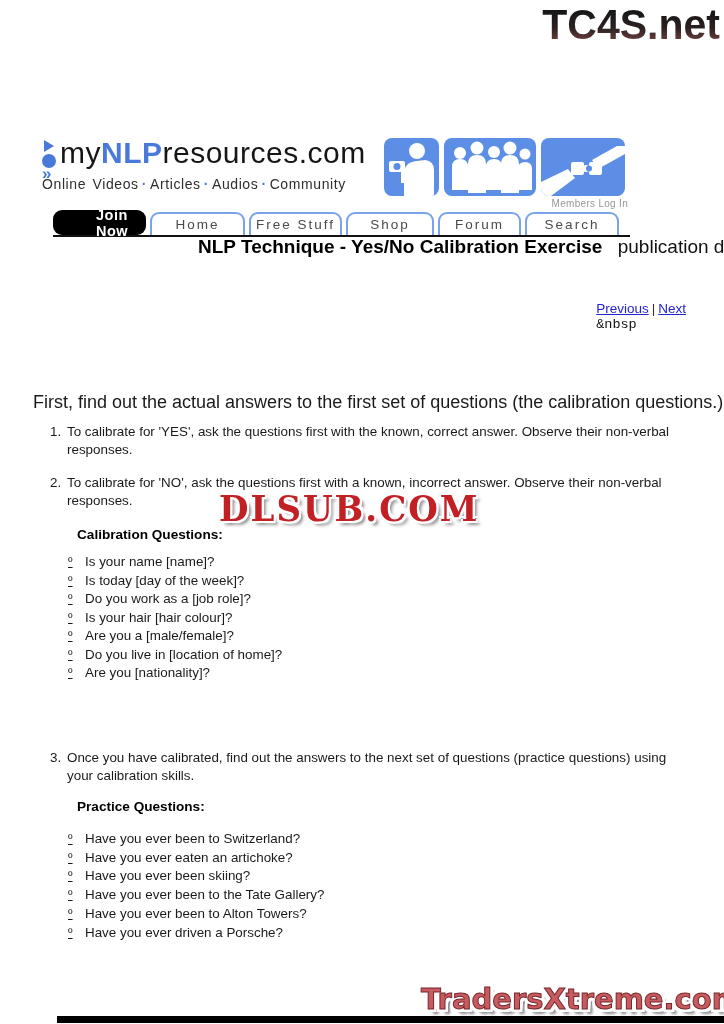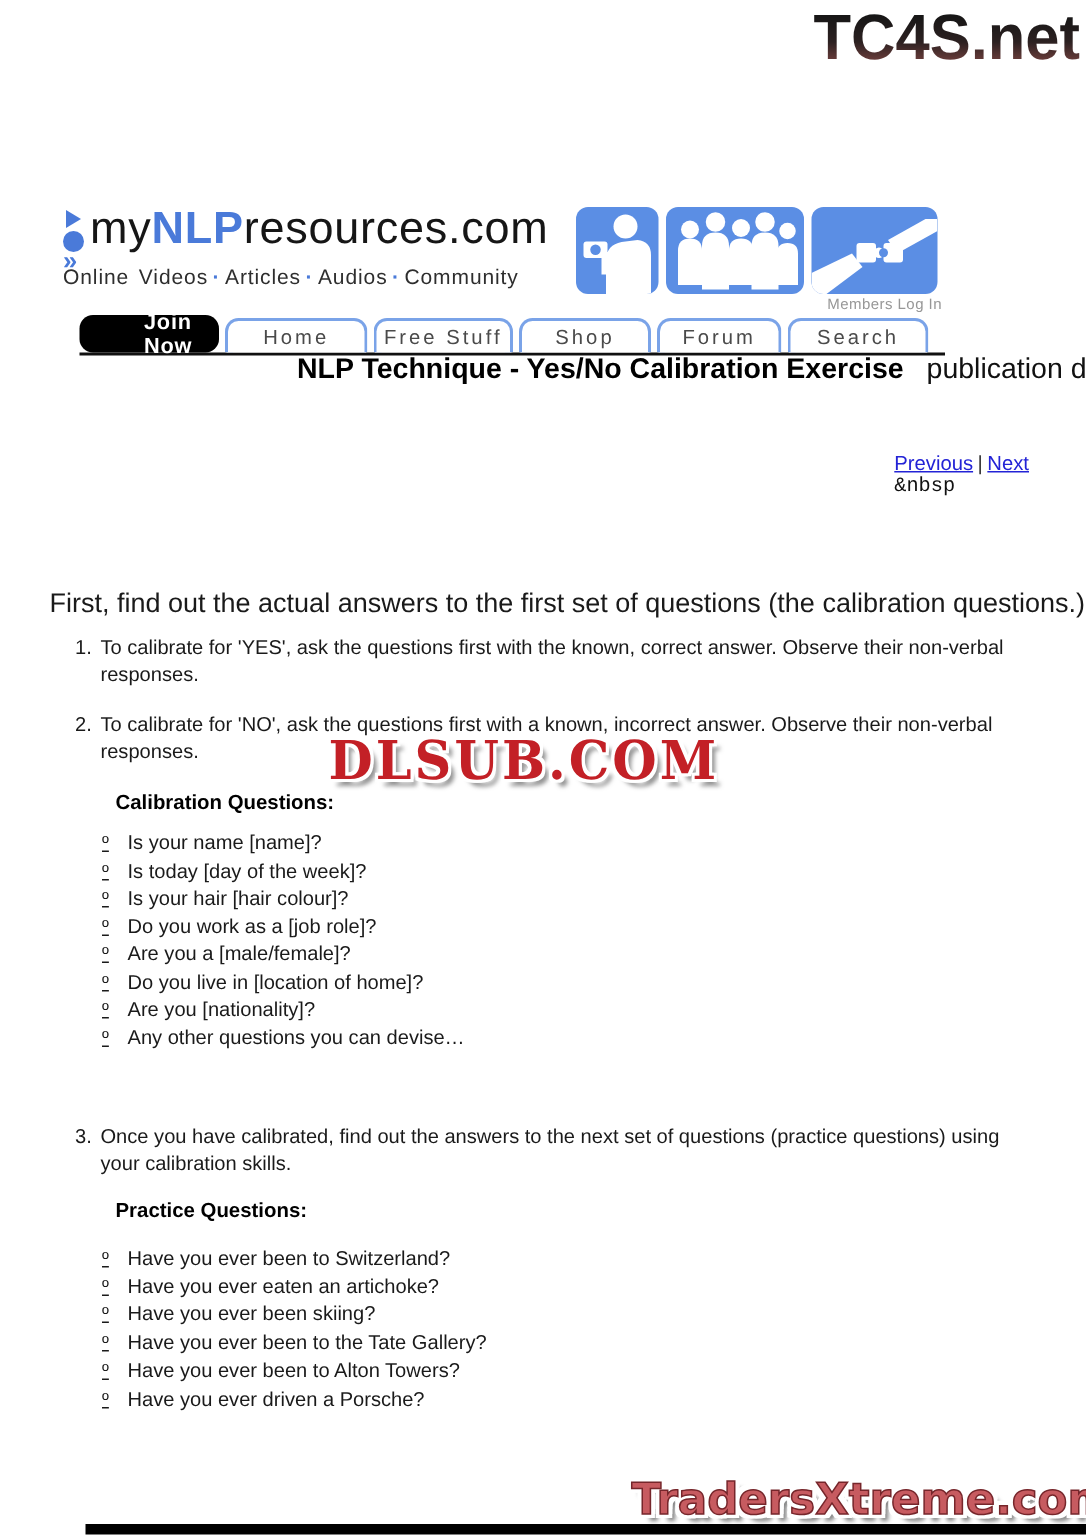--- a/index.html
+++ b/index.html
@@ -184,26 +184,25 @@
     <span class="num">2.</span>
     <span>To calibrate for 'NO', ask the questions first with a known, incorrect answer. Observe their non-verbal responses.</span>
   </div>
 
   <div class="abs dlsub">DLSUB.COM</div>
 
   <div class="abs subhead cal-head">Calibration Questions:</div>
   <div class="abs qlist cal-list">
     <div class="q"><span class="blt">º</span><span>Is your name [name]?</span></div>
     <div class="q"><span class="blt">º</span><span>Is today [day of the week]?</span></div>
+    <div class="q"><span class="blt">º</span><span>Do you work as a [job role]?</span></div>
     <div class="q"><span class="blt">º</span><span>Is your hair [hair colour]?</span></div>
-    <div class="q"><span class="blt">º</span><span>Do you work as a [job role]?</span></div>
     <div class="q"><span class="blt">º</span><span>Are you a [male/female]?</span></div>
     <div class="q"><span class="blt">º</span><span>Do you live in [location of home]?</span></div>
     <div class="q"><span class="blt">º</span><span>Are you [nationality]?</span></div>
-    <div class="q"><span class="blt">º</span><span>Any other questions you can devise…</span></div>
   </div>
 
   <div class="abs step step3">
     <span class="num">3.</span>
     <span>Once you have calibrated, find out the answers to the next set of questions (practice questions) using your calibration skills.</span>
   </div>
 
   <div class="abs subhead prac-head">Practice Questions:</div>
   <div class="abs qlist prac-list">
     <div class="q"><span class="blt">º</span><span>Have you ever been to Switzerland?</span></div>

